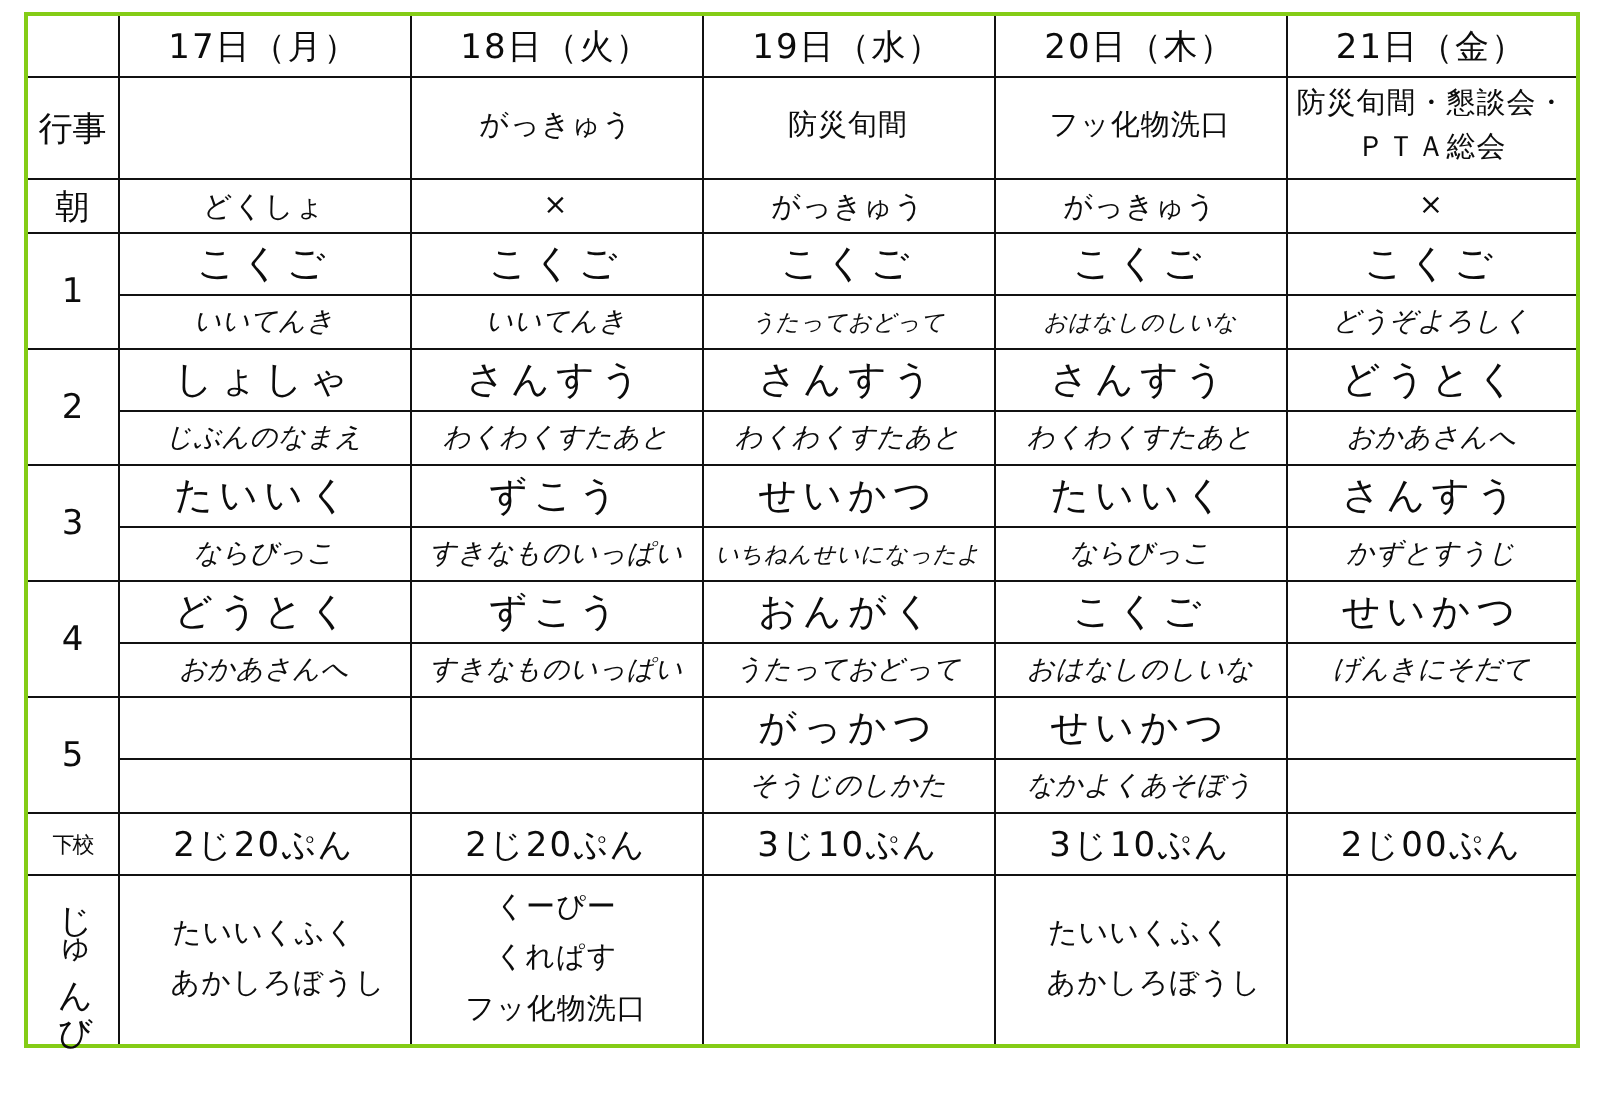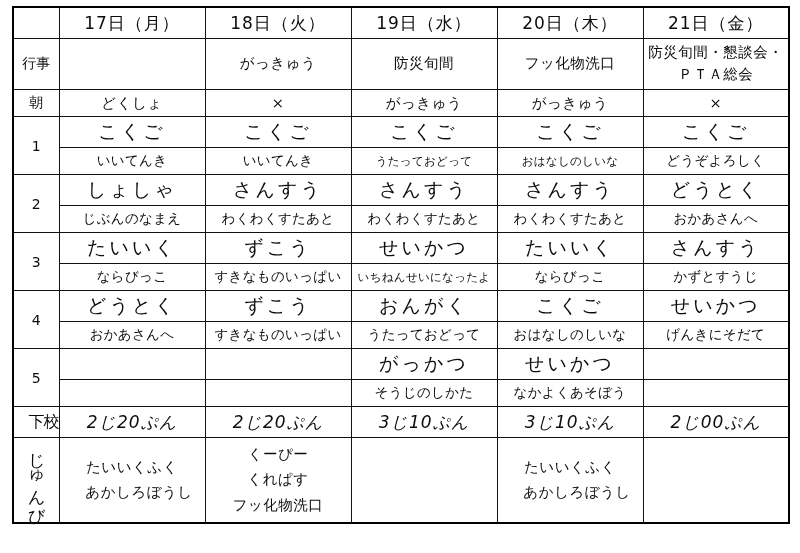--- a/index.html
+++ b/index.html
@@ -17,46 +17,45 @@
   #sheet {
     position: relative;
     width: 800px;
     height: 553px;
   }
   table.timetable {
     border-collapse: collapse;
     table-layout: fixed;
     width: 776px;
     margin: 6px 0 0 12px;
-    border: 2px solid #000000;
+    border: 2px solid #84cc16;
   }
   table.timetable td, table.timetable th {
     border: 1px solid #111;
     padding: 0;
     text-align: center;
     vertical-align: middle;
     font-weight: normal;
   }
   
   col.c-label { width: 46px; }
   col.c-day   { width: 146px; }
 
   .hdr-day {
     height: 30px;
     font-size: 17px;
     letter-spacing: 1px;
   }
   .rowlabel {
-    font-size: 14px;
+    font-size: 17px;
     letter-spacing: 0px;
   }
   .rowlabel.small {
-    font-size: 16px;
+    font-size: 11px;
     letter-spacing: -1px;
-    text-align: right;
   }
   .cell-event {
     height: 50px;
     font-size: 14.5px;
     text-align: left;
     padding: 3px 5px;
     line-height: 1.5;
     letter-spacing: 0.5px;
   }
   .cell-asa {
@@ -68,29 +67,29 @@
     height: 30px;
     font-size: 19px;
     font-weight: bold;
     letter-spacing: 3px;
     font-family: Liberation Mono, monospace;
   }
   .cell-detail {
     height: 26px;
     font-size: 13.5px;
     letter-spacing: 0.3px;
+    font-style: italic;
   }
   .cell-detail.tiny {
     font-size: 11.5px;
   }
   .cell-time {
     height: 30px;
     font-size: 17px;
     letter-spacing: 1px;
-    font-style: italic;
   }
   .cell-prep {
     height: 84px;
     font-size: 14.5px;
     text-align: left;
     vertical-align: top;
     padding: 5px 6px;
     line-height: 1.75;
     letter-spacing: 0.5px;
   }

